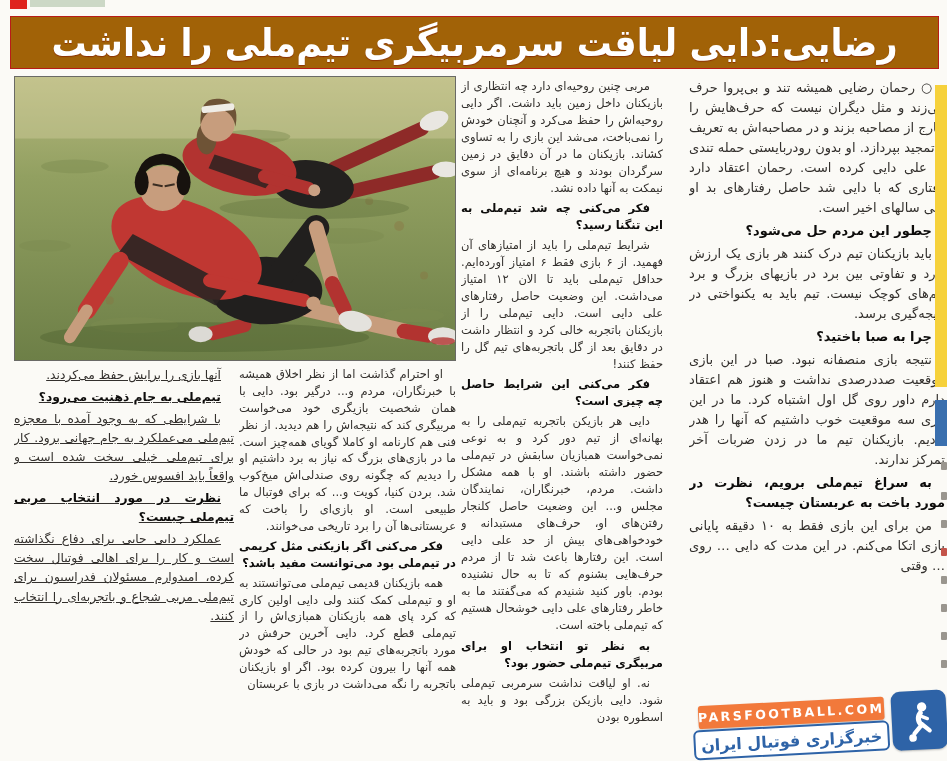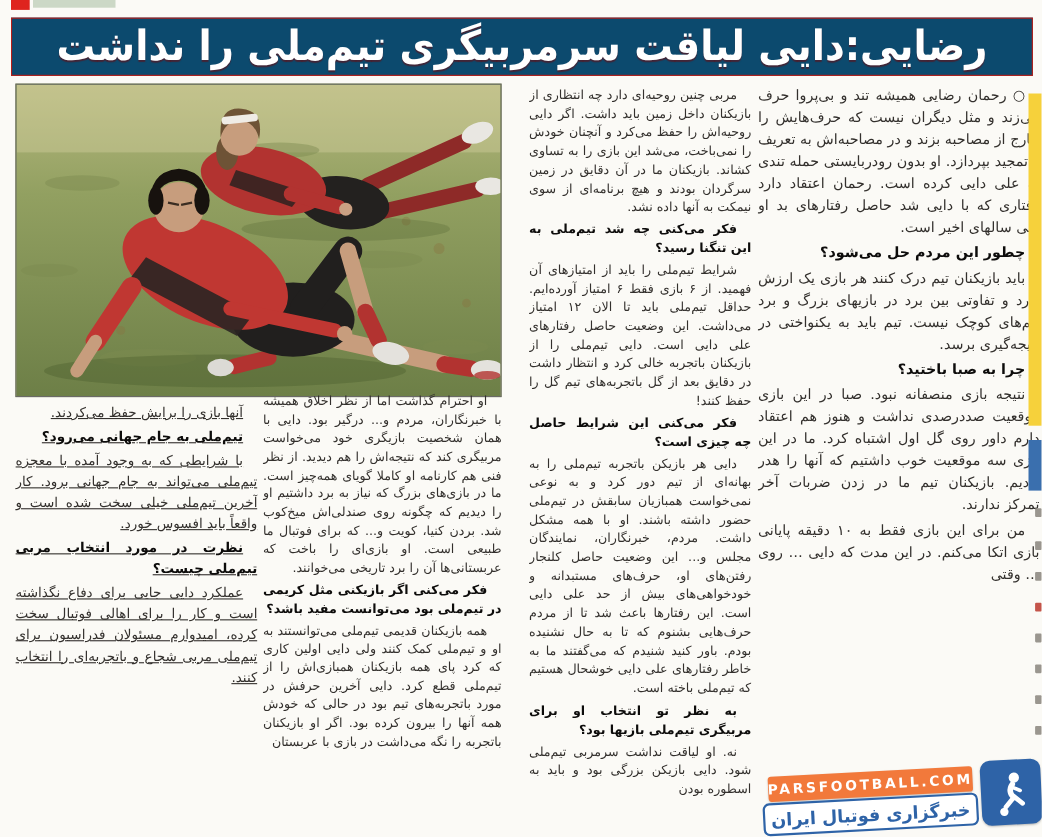--- a/index.html
+++ b/index.html
@@ -10,21 +10,21 @@
     font-family: "DejaVu Sans", sans-serif;
     color: #2e2c2a;
   }
   
   .chip-red    { position:absolute; left:10px; top:0; width:17px; height:9px; background:#df241e; }
   .bar-green   { position:absolute; left:30px; top:0; width:75px; height:7px; background:#ccd8c6; }
 
   
   .banner {
     position:absolute; left:10px; top:16px; width:929px; height:53px;
-    background:#0c4a6e; border:1px solid #b81c17;
+    background:#a16207; border:1px solid #b81c17;
     display:flex; align-items:center; justify-content:center;
     direction:rtl;
   }
   .banner h1 {
     color:#ffffff; font-size:35px; font-weight:bold;
     letter-spacing:-1px; transform:scaleY(1.08);
     text-shadow:0 1px 1px rgba(120,0,0,.5);
     white-space:nowrap;
   }
 
@@ -36,22 +36,22 @@
   .photo svg { display:block; width:100%; height:100%; }
 
   
   .col {
     position:absolute; direction:rtl; text-align:justify;
     overflow:hidden; color:#33302d;
   }
   .col p { text-indent:13px; margin-bottom:3px; }
   .col p.q { font-weight:bold; color:#0d0c0b; margin-top:2px; }
   .col-r1 { right:2px;  top:78px;  width:256px; height:680px; font-size:13px;   line-height:1.54; }
-  .col-r2 { left:461px;  top:78px;  width:202px; height:680px; font-size:11.5px; line-height:1.48;margin-left:20px; }
-  .col-l2 { left:239px;  top:356px; width:217px; height:392px; font-size:11.5px; line-height:1.47; }
+  .col-r2 { left:461px;  top:78px;  width:202px; height:680px; font-size:11.5px; line-height:1.48; }
+  .col-l2 { left:239px;  top:366px; width:217px; height:392px; font-size:11.5px; line-height:1.47; }
   .col-l1 { left:14px;   top:366px; width:220px; height:392px; font-size:12.3px; line-height:1.55;text-decoration:underline; }
 
   
   .strip-yellow { position:absolute; left:935px; top:85px;  width:12px; height:302px; background:#f6d13b; }
   .strip-blue   { position:absolute; left:935px; top:400px; width:12px; height:46px;  background:#3a6fae; }
   .edge-frag { position:absolute; left:941px; width:6px; height:8px; background:#9a968f; border-radius:1px; }
   .edge-frag.red { background:#c4544a; }
 
   
   .watermark {
@@ -162,40 +162,41 @@
     </g>
   </svg>
 </div>
 
 <div class="col col-r1">
     <p class="para">○ رحمان رضایی همیشه تند و بی‌پروا حرف می‌زند و مثل دیگران نیست که حرف‌هایش را خارج از مصاحبه بزند و در مصاحبه‌اش به تعریف و تمجید بپردازد. او بدون رودربایستی حمله تندی به علی دایی کرده است. رحمان اعتقاد دارد رفتاری که با دایی شد حاصل رفتارهای بد او طی سالهای اخیر است.</p>
     <p class="q">چطور این مردم حل می‌شود؟</p>
     <p class="para">باید بازیکنان تیم درک کنند هر بازی یک ارزش دارد و تفاوتی بین برد در بازیهای بزرگ و برد تیم‌های کوچک نیست. تیم باید به یکنواختی در نتیجه‌گیری برسد.</p>
     <p class="q">چرا به صبا باختید؟</p>
     <p class="para">نتیجه بازی منصفانه نبود. صبا در این بازی موقعیت صددرصدی نداشت و هنوز هم اعتقاد دارم داور روی گل اول اشتباه کرد. ما در این بازی سه موقعیت خوب داشتیم که آنها را هدر دادیم. بازیکنان تیم ما در زدن ضربات آخر تمرکز ندارند.</p>
+    <p class="q">به سراغ تیم‌ملی برویم، نظرت در مورد باخت به عربستان چیست؟</p>
     <p class="para">من برای این بازی فقط به ۱۰ دقیقه پایانی بازی اتکا می‌کنم. در این مدت که دایی … روی … وقتی</p>
   </div>
 <div class="col col-r2">
     <p class="para">مربی چنین روحیه‌ای دارد چه انتظاری از بازیکنان داخل زمین باید داشت. اگر دایی روحیه‌اش را حفظ می‌کرد و آنچنان خودش را نمی‌باخت، می‌شد این بازی را به تساوی کشاند. بازیکنان ما در آن دقایق در زمین سرگردان بودند و هیچ برنامه‌ای از سوی نیمکت به آنها داده نشد.</p>
     <p class="q">فکر می‌کنی چه شد تیم‌ملی به این تنگنا رسید؟</p>
     <p class="para">شرایط تیم‌ملی را باید از امتیازهای آن فهمید. از ۶ بازی فقط ۶ امتیاز آورده‌ایم. حداقل تیم‌ملی باید تا الان ۱۲ امتیاز می‌داشت. این وضعیت حاصل رفتارهای علی دایی است. دایی تیم‌ملی را از بازیکنان باتجربه خالی کرد و انتظار داشت در دقایق بعد از گل باتجربه‌های تیم گل را حفظ کنند!</p>
     <p class="q">فکر می‌کنی این شرایط حاصل چه چیزی است؟</p>
     <p class="para">دایی هر بازیکن باتجربه تیم‌ملی را به بهانه‌ای از تیم دور کرد و به نوعی نمی‌خواست همبازیان سابقش در تیم‌ملی حضور داشته باشند. او با همه مشکل داشت. مردم، خبرنگاران، نمایندگان مجلس و... این وضعیت حاصل کلنجار رفتن‌های او، حرف‌های مستبدانه و خودخواهی‌های بیش از حد علی دایی است. این رفتارها باعث شد تا از مردم حرف‌هایی بشنوم که تا به حال نشنیده بودم. باور کنید شنیدم که می‌گفتند ما به خاطر رفتارهای علی دایی خوشحال هستیم که تیم‌ملی باخته است.</p>
-    <p class="q">به نظر تو انتخاب او برای مربیگری تیم‌ملی بازیها بود؟</p>
+    <p class="q">به نظر تو انتخاب او برای مربیگری تیم‌ملی حضور بود؟</p>
     <p class="para">نه. او لیاقت نداشت سرمربی تیم‌ملی شود. دایی بازیکن بزرگی بود و باید به اسطوره بودن</p>
   </div>
 <div class="col col-l2">
     <p class="para">او احترام گذاشت اما از نظر اخلاق همیشه با خبرنگاران، مردم و... درگیر بود. دایی با همان شخصیت بازیگری خود می‌خواست مربیگری کند که نتیجه‌اش را هم دیدید. از نظر فنی هم کارنامه او کاملا گویای همه‌چیز است. ما در بازی‌های بزرگ که نیاز به برد داشتیم او را دیدیم که چگونه روی صندلی‌اش میخ‌کوب شد. بردن کنیا، کویت و... که برای فوتبال ما طبیعی است. او بازی‌ای را باخت که عربستانی‌ها آن را برد تاریخی می‌خوانند.</p>
     <p class="q">فکر می‌کنی اگر بازیکنی مثل کریمی در تیم‌ملی بود می‌توانست مفید باشد؟</p>
     <p class="para">همه بازیکنان قدیمی تیم‌ملی می‌توانستند به او و تیم‌ملی کمک کنند ولی دایی اولین کاری که کرد پای همه بازیکنان همبازی‌اش را از تیم‌ملی قطع کرد. دایی آخرین حرفش در مورد باتجربه‌های تیم بود در حالی که خودش همه آنها را بیرون کرده بود. اگر او بازیکنان باتجربه را نگه می‌داشت در بازی با عربستان</p>
   </div>
 <div class="col col-l1">
     <p class="para">آنها بازی را برایش حفظ می‌کردند.</p>
-    <p class="q">تیم‌ملی به جام جهانی می‌رود؟</p>
-    <p class="para">با شرایطی که به وجود آمده با معجزه تیم‌ملی می‌تواند به جام جهانی برود. کار آخرین تیم‌ملی خیلی سخت شده است و واقعاً باید افسوس خورد.</p>
+    <p class="q">تیم‌ملی به جام ذهنیت می‌رود؟</p>
+    <p class="para">با شرایطی که به وجود آمده با معجزه تیم‌ملی می‌عملکرد به جام جهانی برود. کار برای تیم‌ملی خیلی سخت شده است و واقعاً باید افسوس خورد.</p>
     <p class="q">نظرت در مورد انتخاب مربی تیم‌ملی چیست؟</p>
     <p class="para">عملکرد دایی جایی برای دفاع نگذاشته است و کار را برای اهالی فوتبال سخت کرده، امیدوارم مسئولان فدراسیون برای تیم‌ملی مربی شجاع و باتجربه‌ای را انتخاب کنند.</p>
   </div>
 
 <div class="strip-yellow"></div>
 <div class="strip-blue"></div>
 <span class="edge-frag" style="top:462px"></span>
 <span class="edge-frag" style="top:492px"></span>
 <span class="edge-frag" style="top:520px"></span>
 <span class="edge-frag red" style="top:548px"></span>

